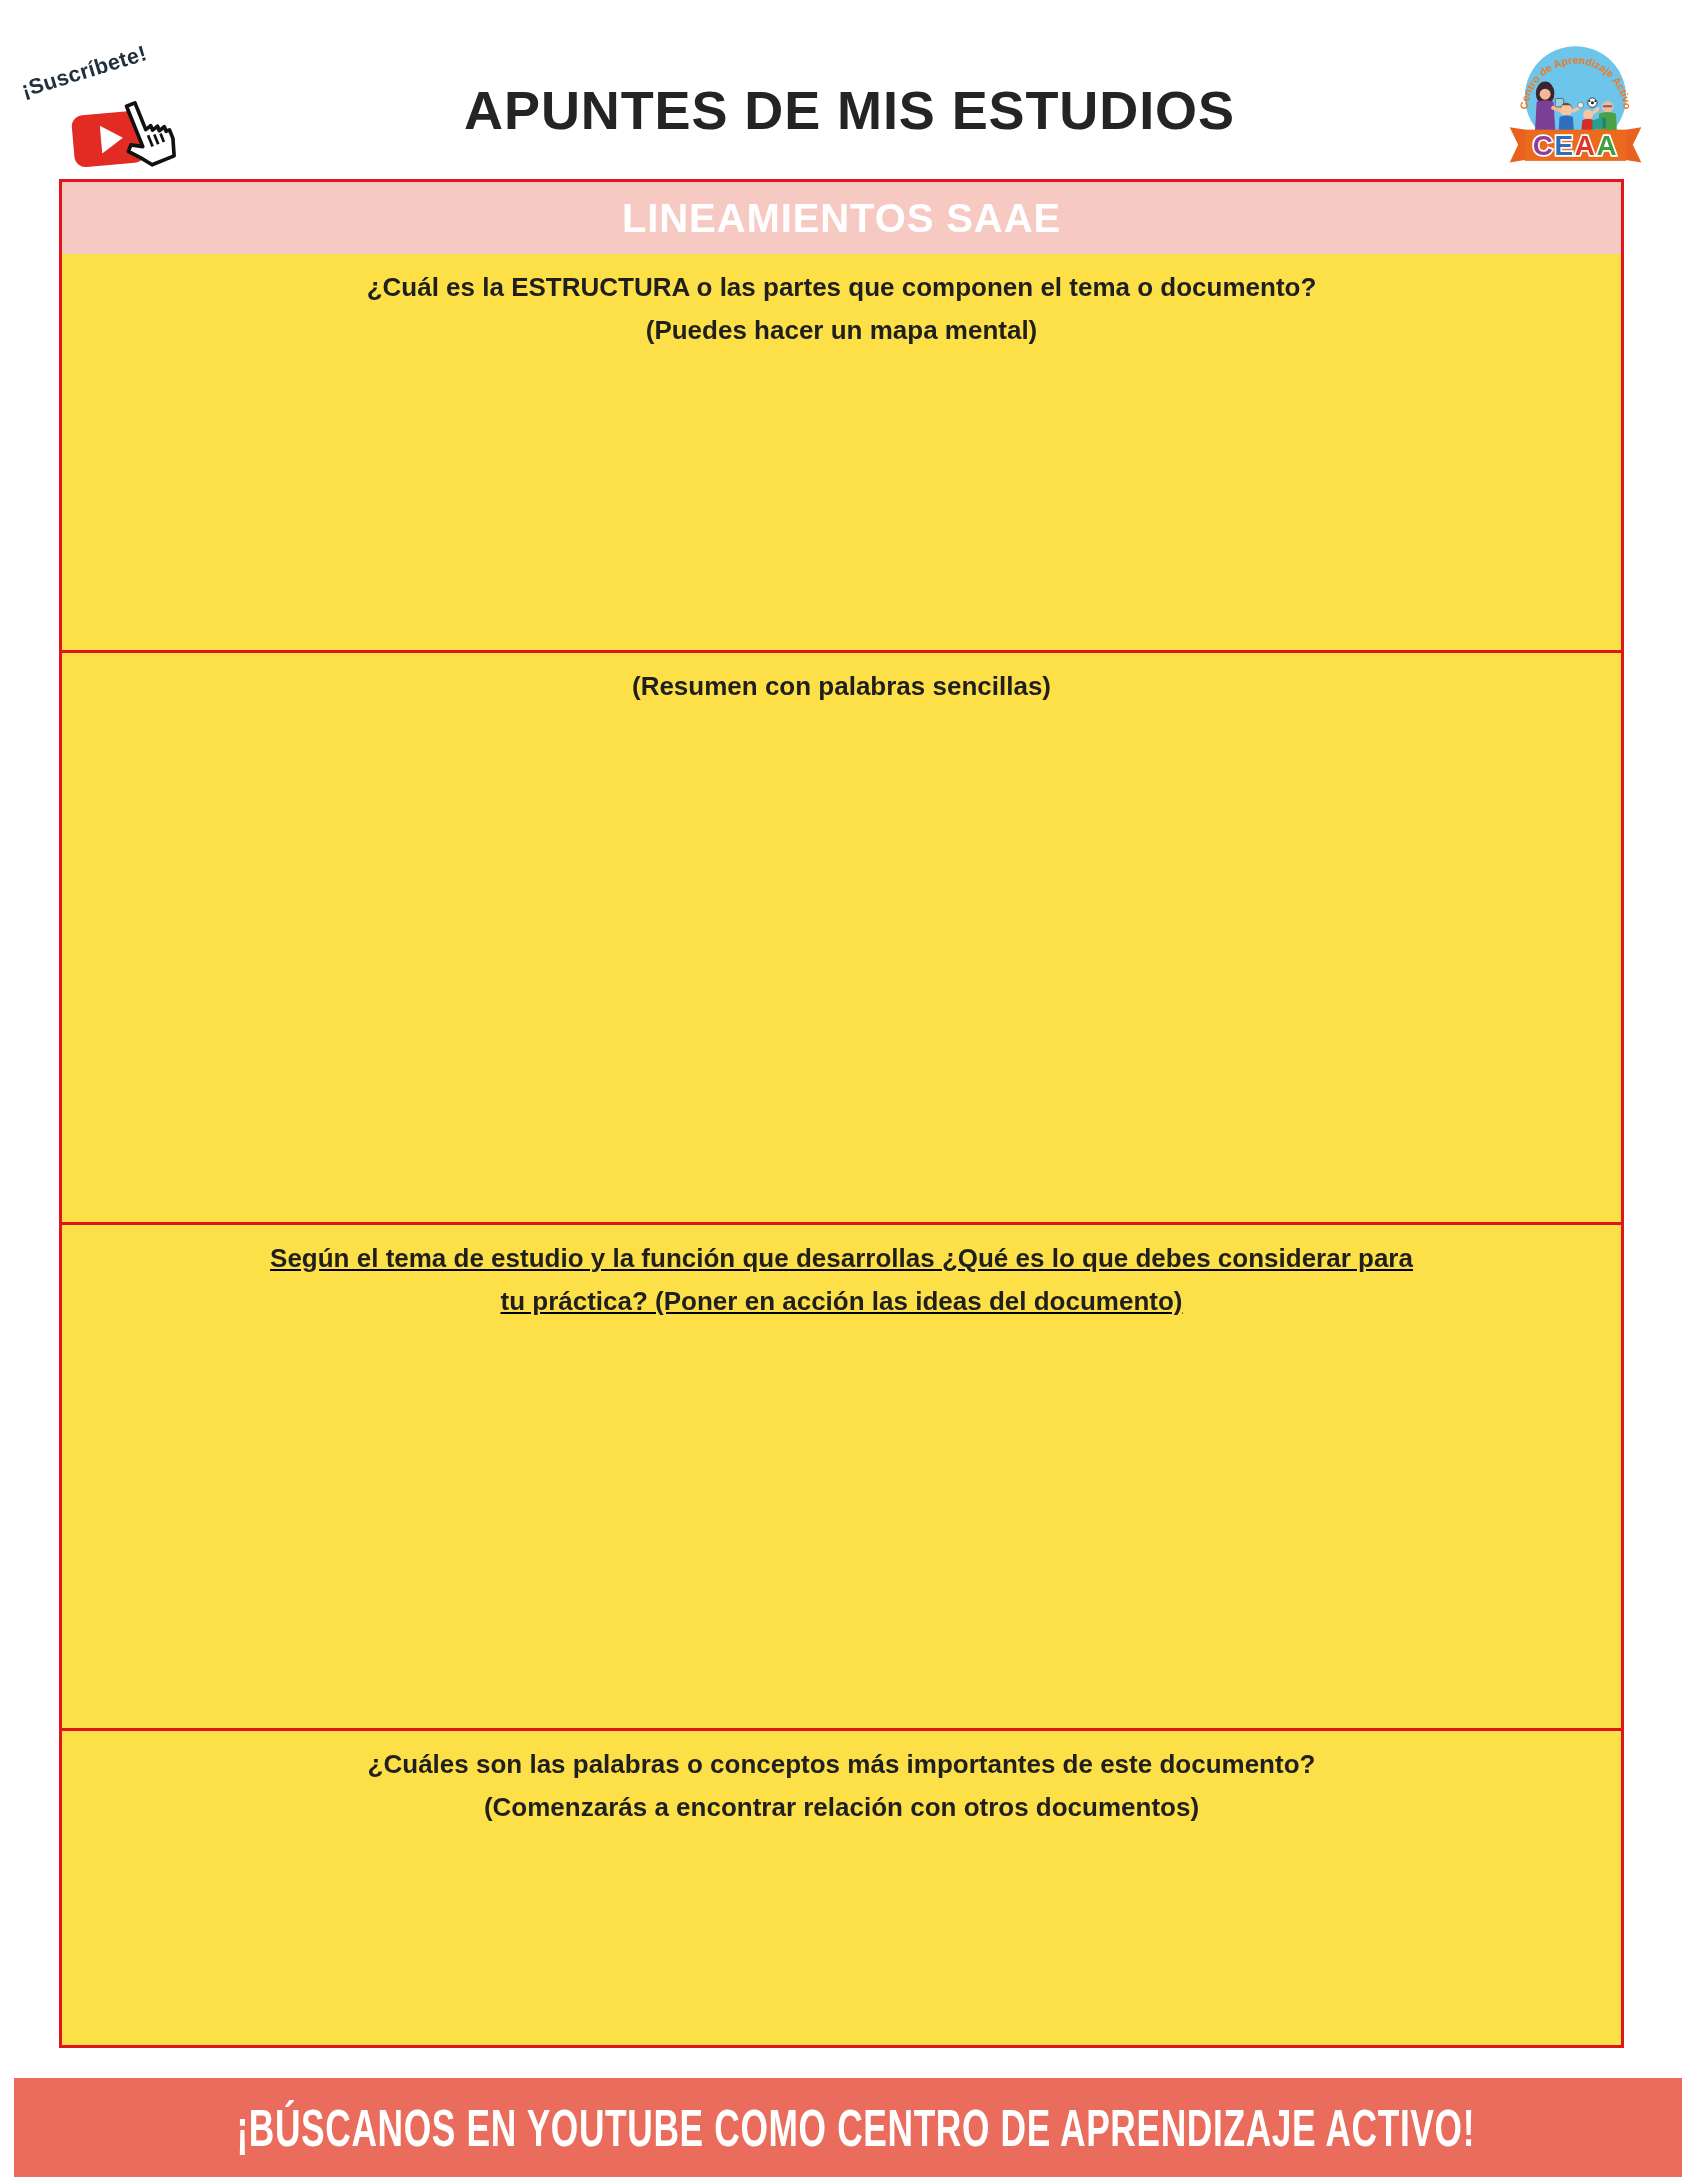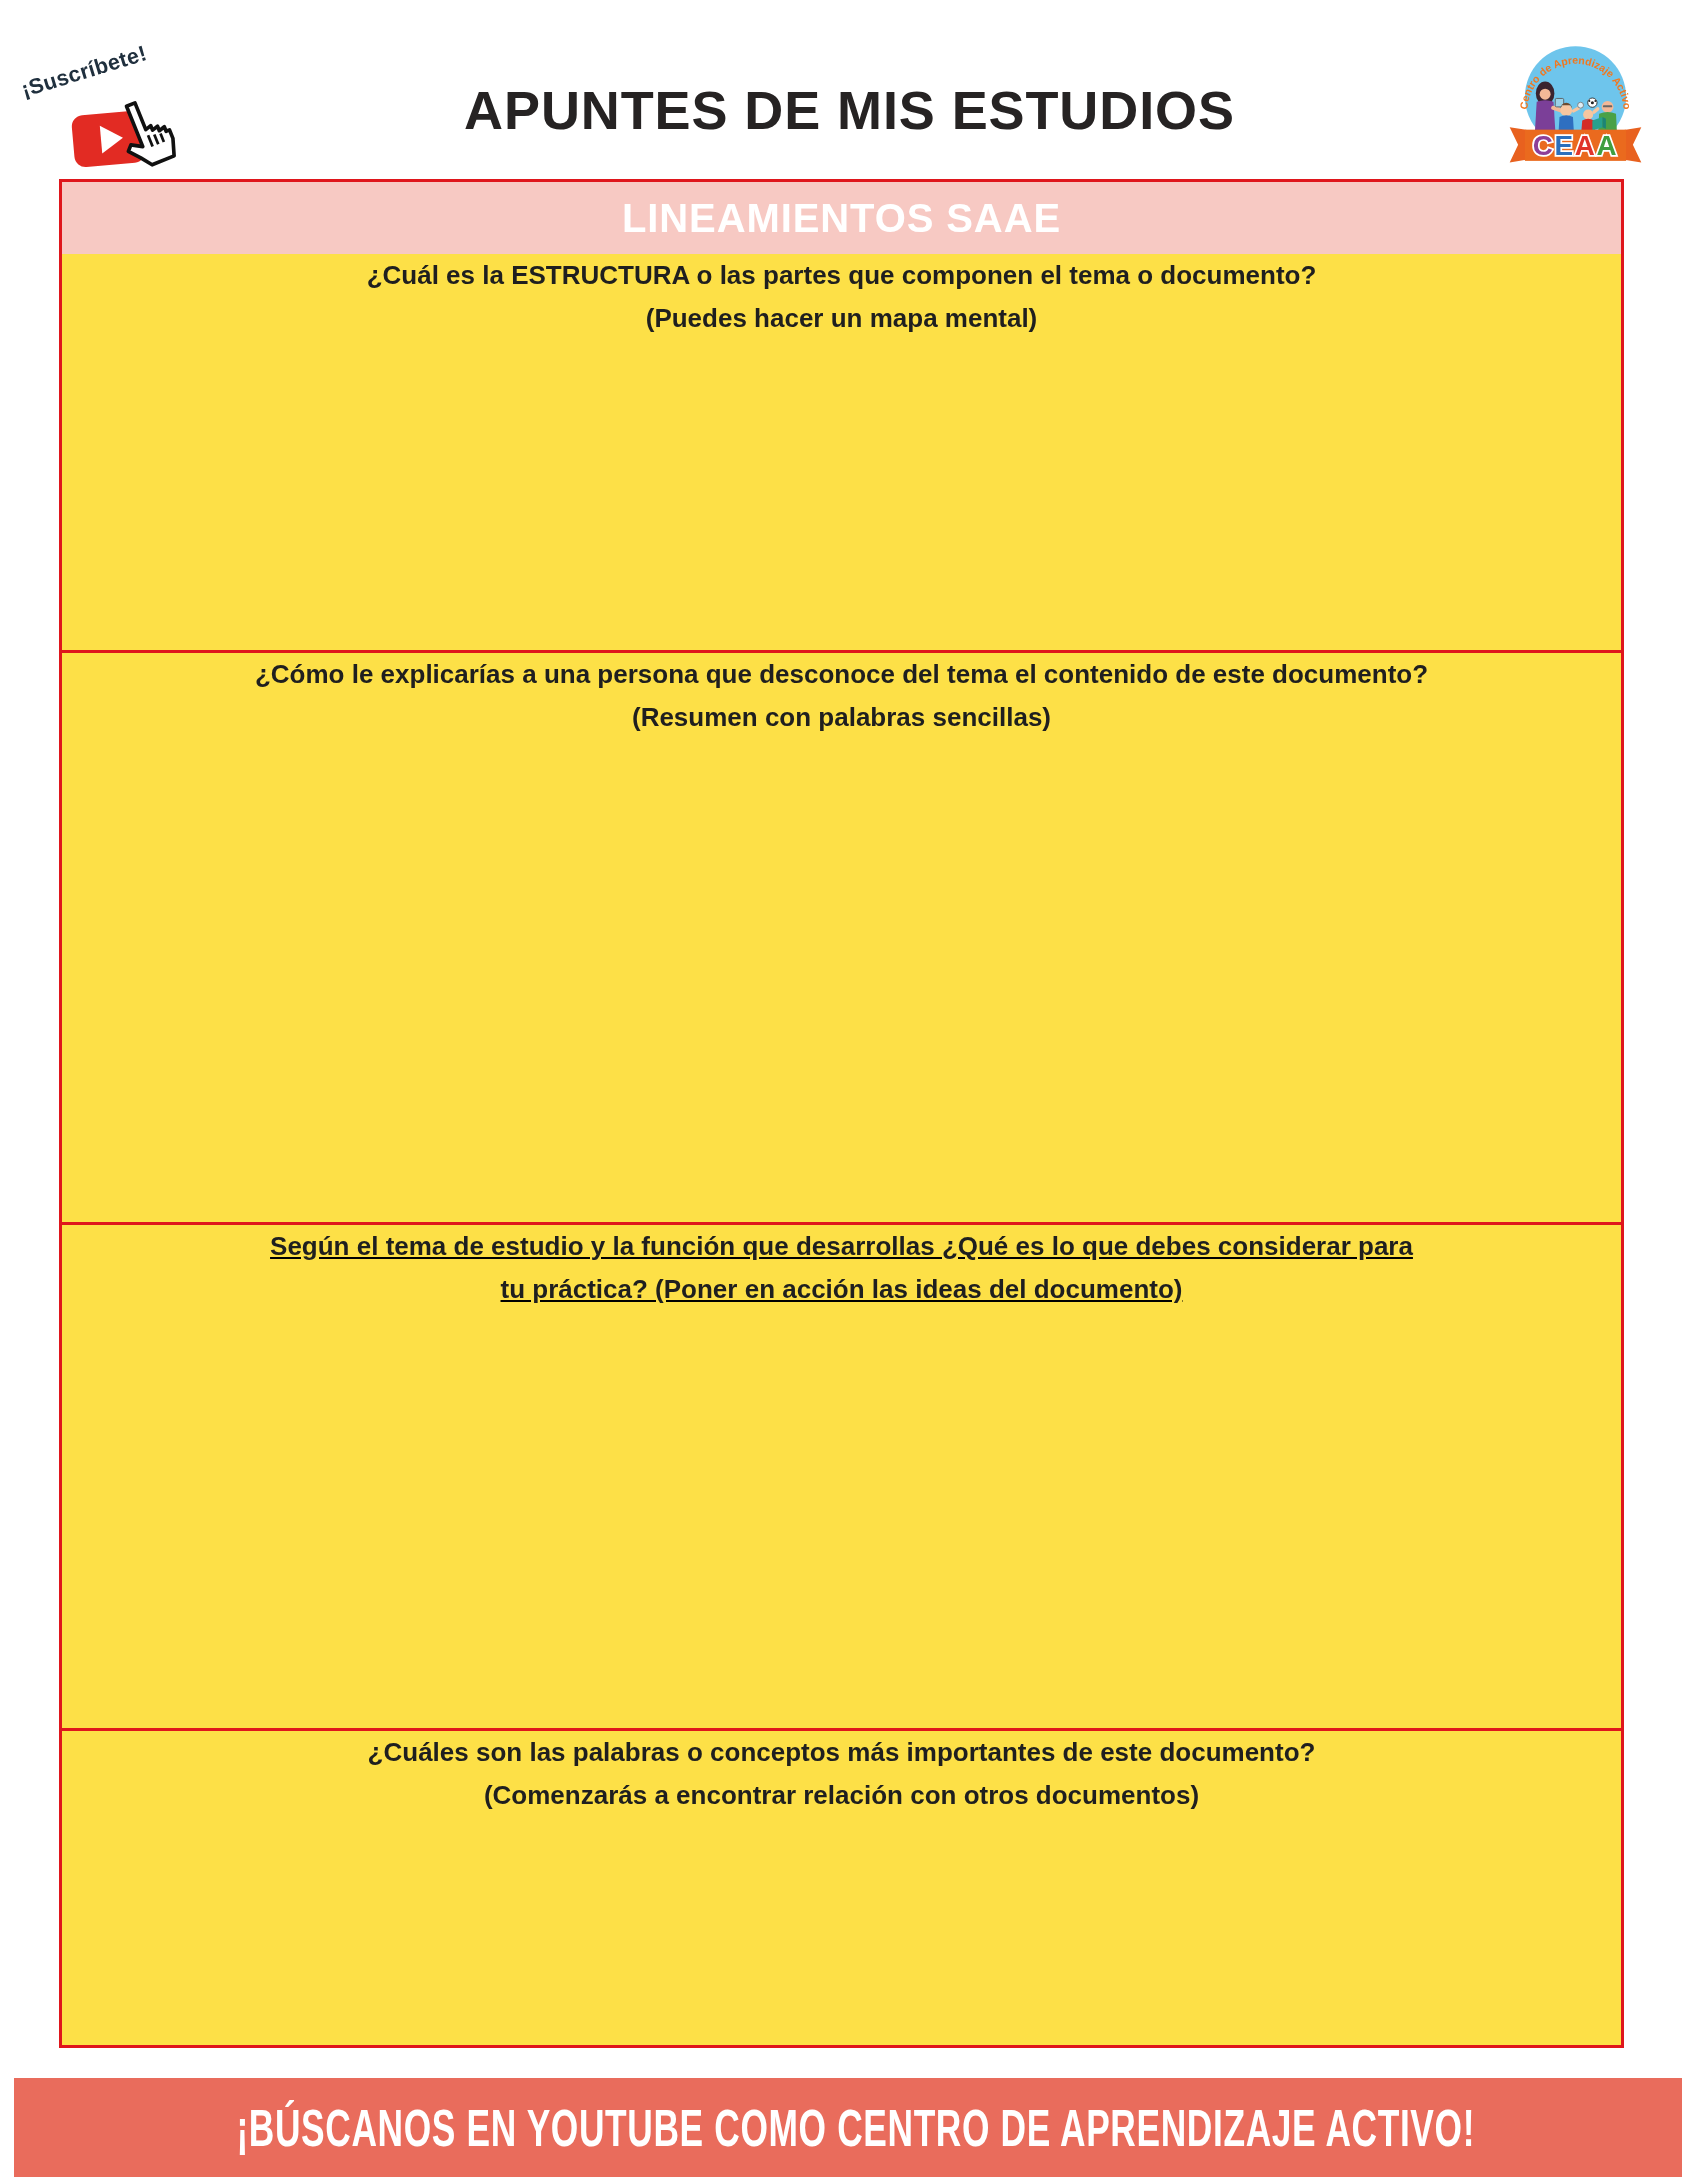--- a/index.html
+++ b/index.html
@@ -56,20 +56,21 @@
     background: #f7c9c3;
     display: flex; align-items: center; justify-content: center;
     font-size: 40px; font-weight: bold; color: #ffffff; letter-spacing: 0.9px;
   }
   .saae-row { position: relative; }
   .saae-row.r1 { flex: 0 0 396px; }
   .saae-row.r2 { flex: 0 0 572px; border-top: 3.5px solid #df161c; }
   .saae-row.r3 { flex: 0 0 506px; border-top: 3.5px solid #df161c; text-decoration: underline; }
   .saae-row.r4 { flex: 1 1 auto;  border-top: 3.5px solid #df161c; }
   .question {
+    padding-top: 12px;
     text-align: center;
     font-size: 26px; font-weight: bold; line-height: 43px;
     color: #1f1f1f;
   }
 
   
   .footer-banner {
     position: absolute; left: 14px; bottom: 0; width: 100%; height: 99px;
     background: #e96c5c;
     display: flex; align-items: center; justify-content: center;
@@ -158,21 +159,20 @@
 
   <div class="saae-row r1">
     <div class="question">
       <div>¿Cuál es la ESTRUCTURA o las partes que componen el tema o documento?</div>
       <div>(Puedes hacer un mapa mental)</div>
     </div>
   </div>
 
   <div class="saae-row r2">
     <div class="question">
-      <div>¿Cómo le explicarías a una persona que desconoce del tema el contenido de este documento?</div>
       <div>(Resumen con palabras sencillas)</div>
     </div>
   </div>
 
   <div class="saae-row r3">
     <div class="question">
       <div>Según el tema de estudio y la función que desarrollas ¿Qué es lo que debes considerar para</div>
       <div>tu práctica? (Poner en acción las ideas del documento)</div>
     </div>
   </div>

